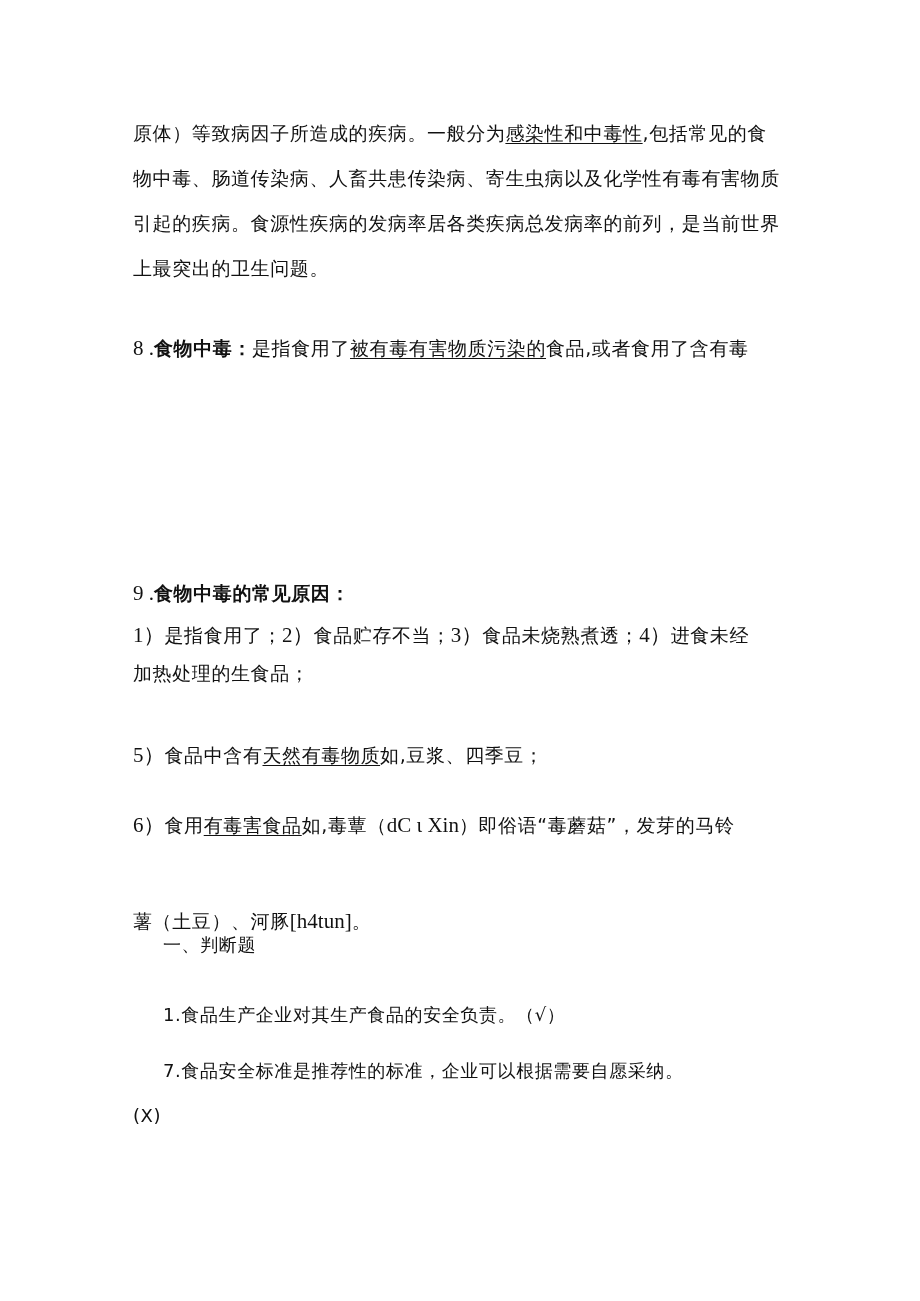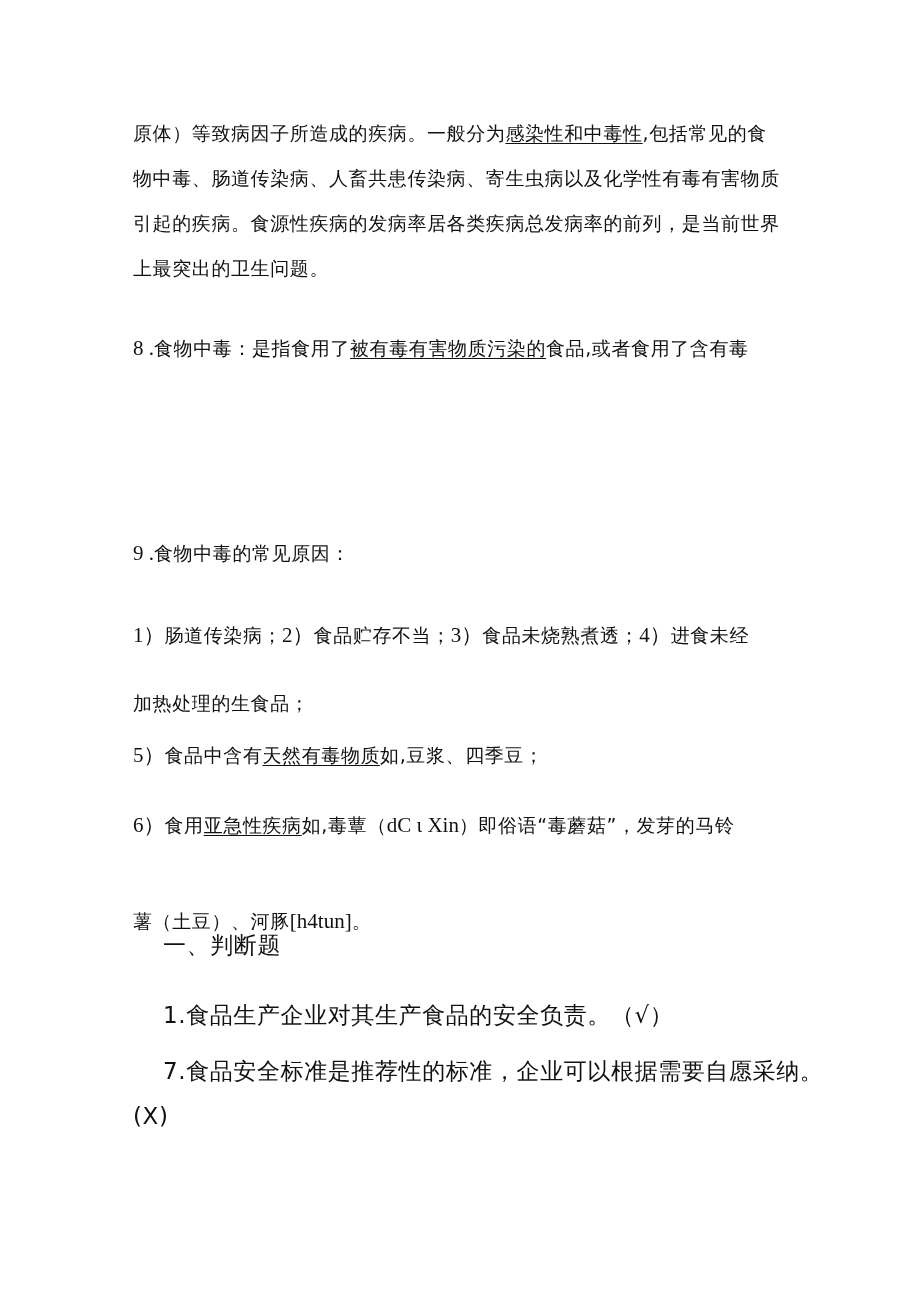--- a/index.html
+++ b/index.html
@@ -2,56 +2,56 @@
 <html><head>
 <meta charset="utf-8">
 <style>
   html, body { margin: 0; padding: 0; background: #ffffff; }
   body { width: 920px; height: 1301px; position: relative; overflow: hidden;
          font-family: "DejaVu Sans", "Liberation Sans", sans-serif; color: #111111; }
   .page { position: absolute; left: 0; top: 0; width: 920px; height: 1084px; background: #fff; border-radius: 10px; }
   .line { position: absolute; left: 133px; width: 660px; font-size: 19px; line-height: 26px;
           white-space: nowrap; letter-spacing: 0.6px; }
   .num { font-family: "Liberation Serif", "DejaVu Serif", serif; font-size: 21px; letter-spacing: 0; }
-  .b { font-weight: normal; }
+  .b { font-weight: bold; }
   .u { text-decoration: underline; text-underline-offset: 3px; text-decoration-thickness: 1px; }
   .indent { left: 163px; }
-  .small { font-size: 23px; }
+  .small { font-size: 18px; }
 </style>
 </head>
 <body>
 
 <div class="page">
 
   <div class="line" style="top:120px">
     <span>原体）等致病因子所造成的疾病。一般分为</span><span class="u">感染性和中毒性</span><span>,包括常见的食</span>
   </div>
   <div class="line" style="top:210px">引起的疾病。食源性疾病的发病率居各类疾病总发病率的前列，是当前世界</div>
   <div class="line" style="top:165px">物中毒、肠道传染病、人畜共患传染病、寄生虫病以及化学性有毒有害物质</div>
   <div class="line" style="top:255px">上最突出的卫生问题。</div>
 
   <div class="line" style="top:335px">
     <span class="num">8</span><span class="num"> .</span><span class="b">食物中毒</span><span class="b">：</span><span>是指食用了</span><span class="u">被有毒有害物质污染的</span><span>食品,或者食用了含有毒</span>
   </div>
 
-  <div class="line" style="top:540px">
+  <div class="line" style="top:580px">
     <span class="num">9</span><span class="num"> .</span><span class="b">食物中毒的常见原因：</span>
   </div>
 
   <div class="line" style="top:622px">
-    <span class="num">1）</span><span>肠道传染病；</span><span class="num">2）</span><span>食品贮存不当；</span><span class="num">3）</span><span>食品未烧熟煮透；</span><span class="num">4）</span><span>进食未经</span>
+    <span class="num">1）</span><span>是指食用了；</span><span class="num">2）</span><span>食品贮存不当；</span><span class="num">3）</span><span>食品未烧熟煮透；</span><span class="num">4）</span><span>进食未经</span>
   </div>
-  <div class="line" style="top:690px">加热处理的生食品；</div>
+  <div class="line" style="top:660px">加热处理的生食品；</div>
 
   <div class="line" style="top:742px">
     <span class="num">5）</span><span>食品中含有</span><span class="u">天然有毒物质</span><span>如,豆浆、四季豆；</span>
   </div>
 
   <div class="line" style="top:812px">
-    <span class="num">6）</span><span>食用</span><span class="u">亚急性疾病</span><span>如,毒蕈（</span><span class="num">dC ι Xin</span><span>）即俗语“毒蘑菇”，发芽的马铃</span>
+    <span class="num">6）</span><span>食用</span><span class="u">有毒害食品</span><span>如,毒蕈（</span><span class="num">dC ι Xin</span><span>）即俗语“毒蘑菇”，发芽的马铃</span>
   </div>
   <div class="line" style="top:908px">
     <span>薯（土豆）、河豚</span><span class="num">[h4tun]</span><span>。</span>
   </div>
 
   <div class="line indent small" style="top:932px">一、判断题</div>
 
   <div class="line indent small" style="top:1002px">
     <span>1.食品生产企业对其生产食品的安全负责。</span><span>（√）</span>
   </div>

